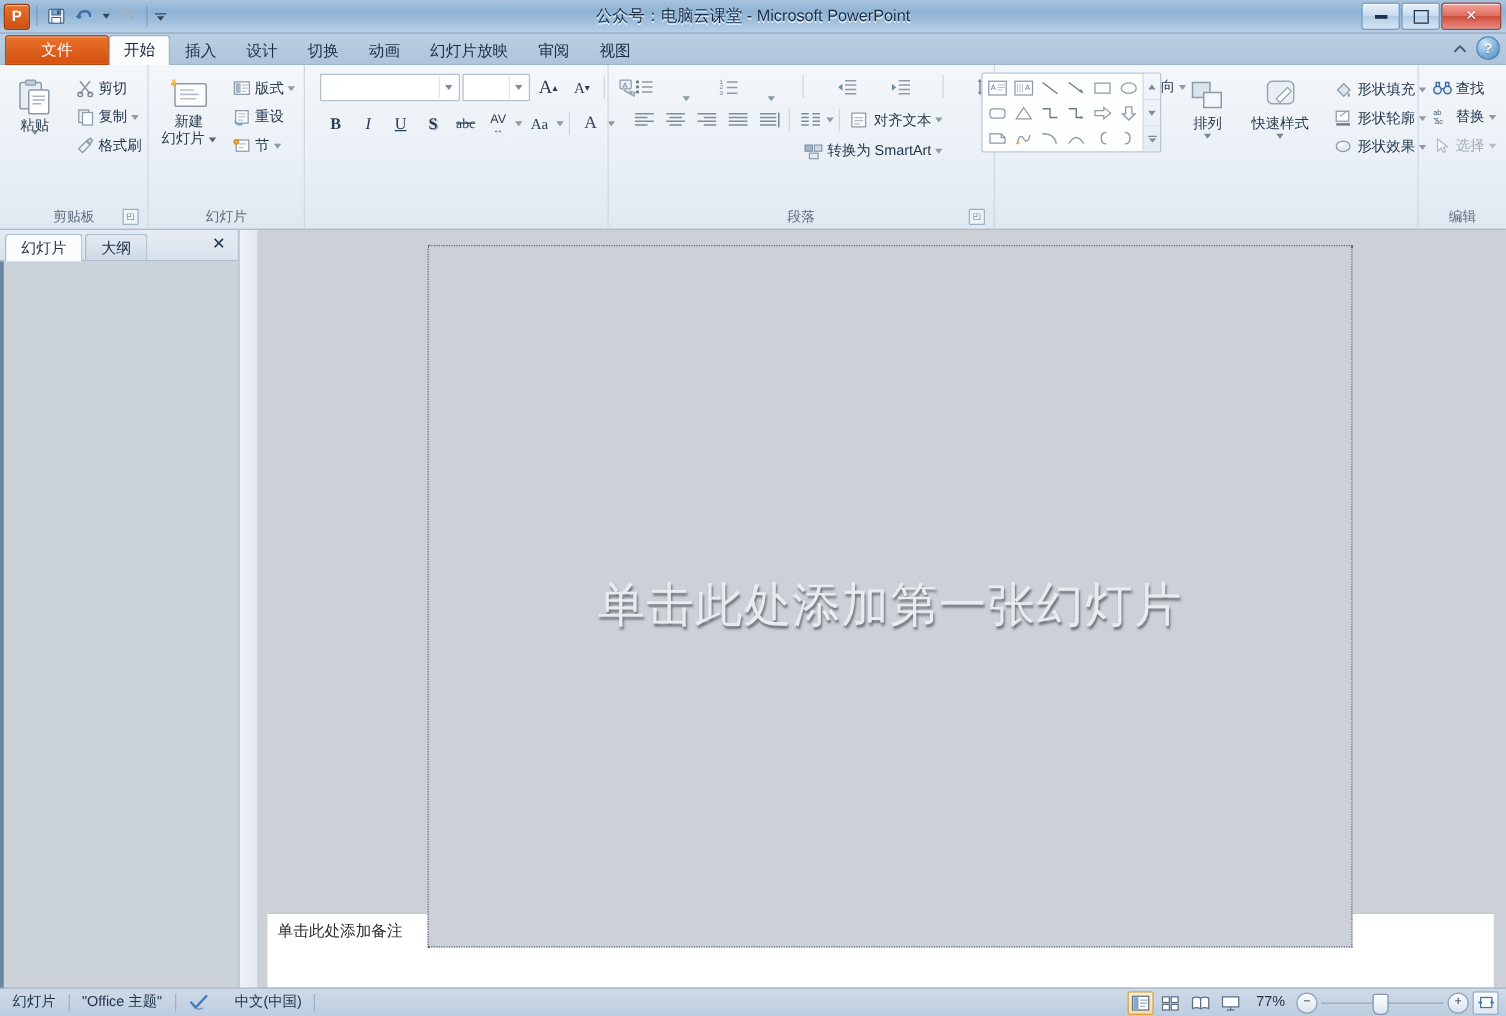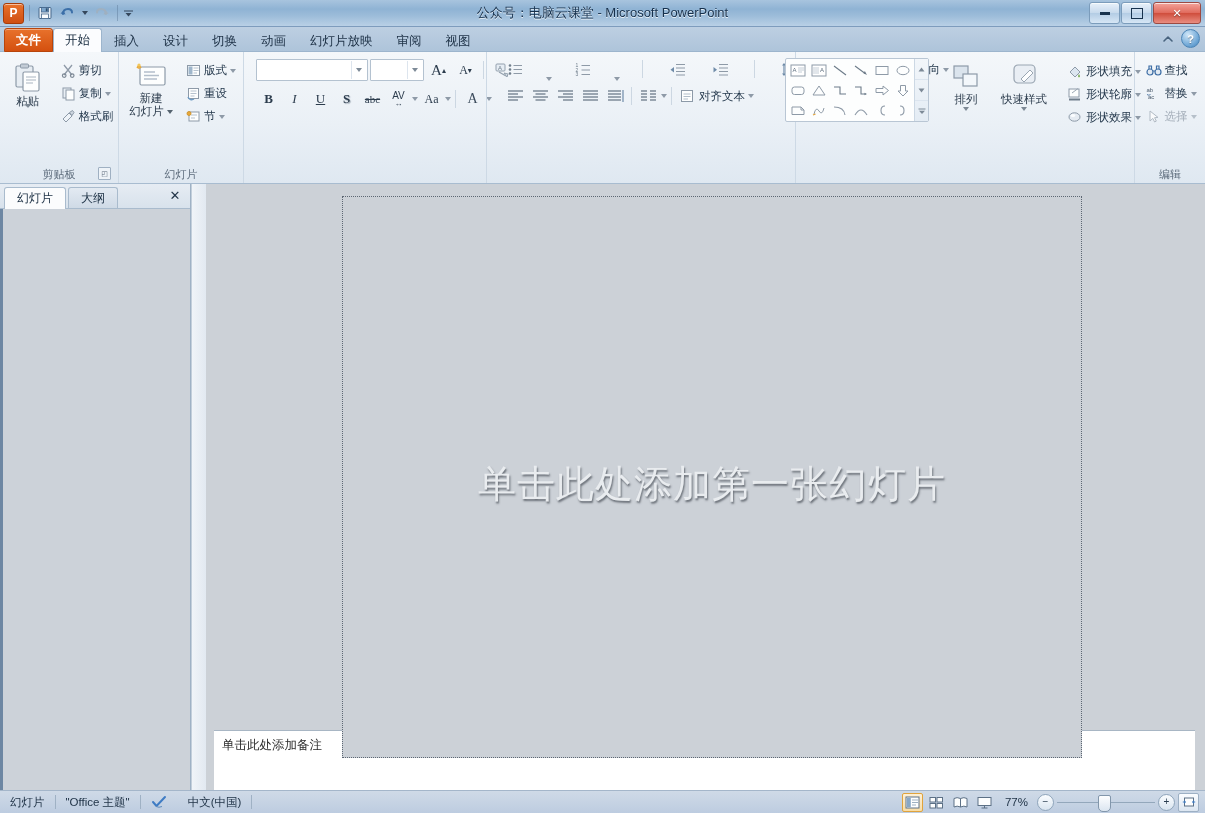--- a/index.html
+++ b/index.html
@@ -46,21 +46,21 @@
   .wbtn .rest{width:10px;height:9px;border:1.5px solid #17324d;}
 
   
   .tabstrip{position:relative;height:24px;
     background:linear-gradient(180deg,#bdcfe2 0%,#aec4da 100%);
     border-bottom:1px solid #9db5cd;display:flex;align-items:flex-end;padding-left:4px;}
   .tab{height:22px;line-height:22px;padding:0 11px;font-size:12.5px;color:#1d3146;
     border:1px solid transparent;border-bottom:none;border-radius:3px 3px 0 0;position:relative;top:1px;}
   .tab.file{background:linear-gradient(180deg,#e8722c 0%,#d4500f 100%);color:#fff;
     border:1px solid #b8450c;box-shadow:inset 0 1px 0 rgba(255,255,255,.4);
-    padding:0 11px;font-weight:bold;}
+    padding:0 28px;font-weight:normal;}
   .tab.active{background:#fbfcfe;border-color:#9db5cd;color:#14283c;height:23px;line-height:23px;}
   .ribbon-right{position:absolute;right:5px;top:2px;display:flex;align-items:center;gap:5px;}
   .collapse{width:16px;height:16px;display:flex;align-items:center;justify-content:center;}
   .helpbtn{width:17px;height:17px;border-radius:50%;
     background:radial-gradient(circle at 35% 28%,#cfe6f8,#6fa7d6 65%,#3f7fb8);
     border:1px solid #4c85b6;color:#fff;font-size:11px;font-weight:bold;
     display:flex;align-items:center;justify-content:center;
     text-shadow:0 1px 1px rgba(0,0,0,.35);}
 
   
@@ -497,20 +497,37 @@
                 <svg width="16" height="14" viewBox="0 0 16 14">
                     <rect x="1.5" y="1.5" width="11" height="11" fill="#fdfefe" stroke="#8d9aa8" stroke-width="1"></rect>
                     <path d="M3.5 5 H10.5 M3.5 7.5 H10.5 M3.5 10 H8" stroke="#b0bcc8" stroke-width="1"></path>
                   </svg>
               </span>
               <span>对齐文本</span>
               <i class="caret" style="border-top-color:#8e9aa7;"></i>
             </div>
           </div>
         </div>
+        <div style="display:flex;align-items:center;padding-left:148px;margin-top:1px;">
+          <div class="smallbtn">
+            <span class="icn">
+              <svg width="16" height="14" viewBox="0 0 16 14">
+                  <rect x="1" y="2" width="6" height="5" fill="#9fb6cb" stroke="#7e8c9a" stroke-width=".8"></rect>
+                  <rect x="8.5" y="2" width="6" height="5" fill="#cfd9e3" stroke="#7e8c9a" stroke-width=".8"></rect>
+                  <rect x="4.5" y="8.5" width="7" height="4.5" fill="#e3eaf1" stroke="#7e8c9a" stroke-width=".8"></rect>
+                </svg>
+            </span>
+            <span>转换为 SmartArt</span>
+            <i class="caret" style="border-top-color:#8e9aa7;"></i>
+          </div>
+        </div>
+      </div>
+      <div class="glabel">
+        <span>段落</span>
+        <span class="dlauncher">◰</span>
       </div>
     </div>
 
     <div class="group" style="width:330px;">
       <div class="gbody" style="align-items:flex-start;padding-top:6px;">
         <div class="shapegal">
           <div class="shapegrid">
             <div class="shcell">
                 <svg width="16" height="13" viewBox="0 0 16 13">
                   <rect x="1" y="1" width="14" height="11" fill="#fff" stroke="#8e9aa7" stroke-width="1"></rect>

